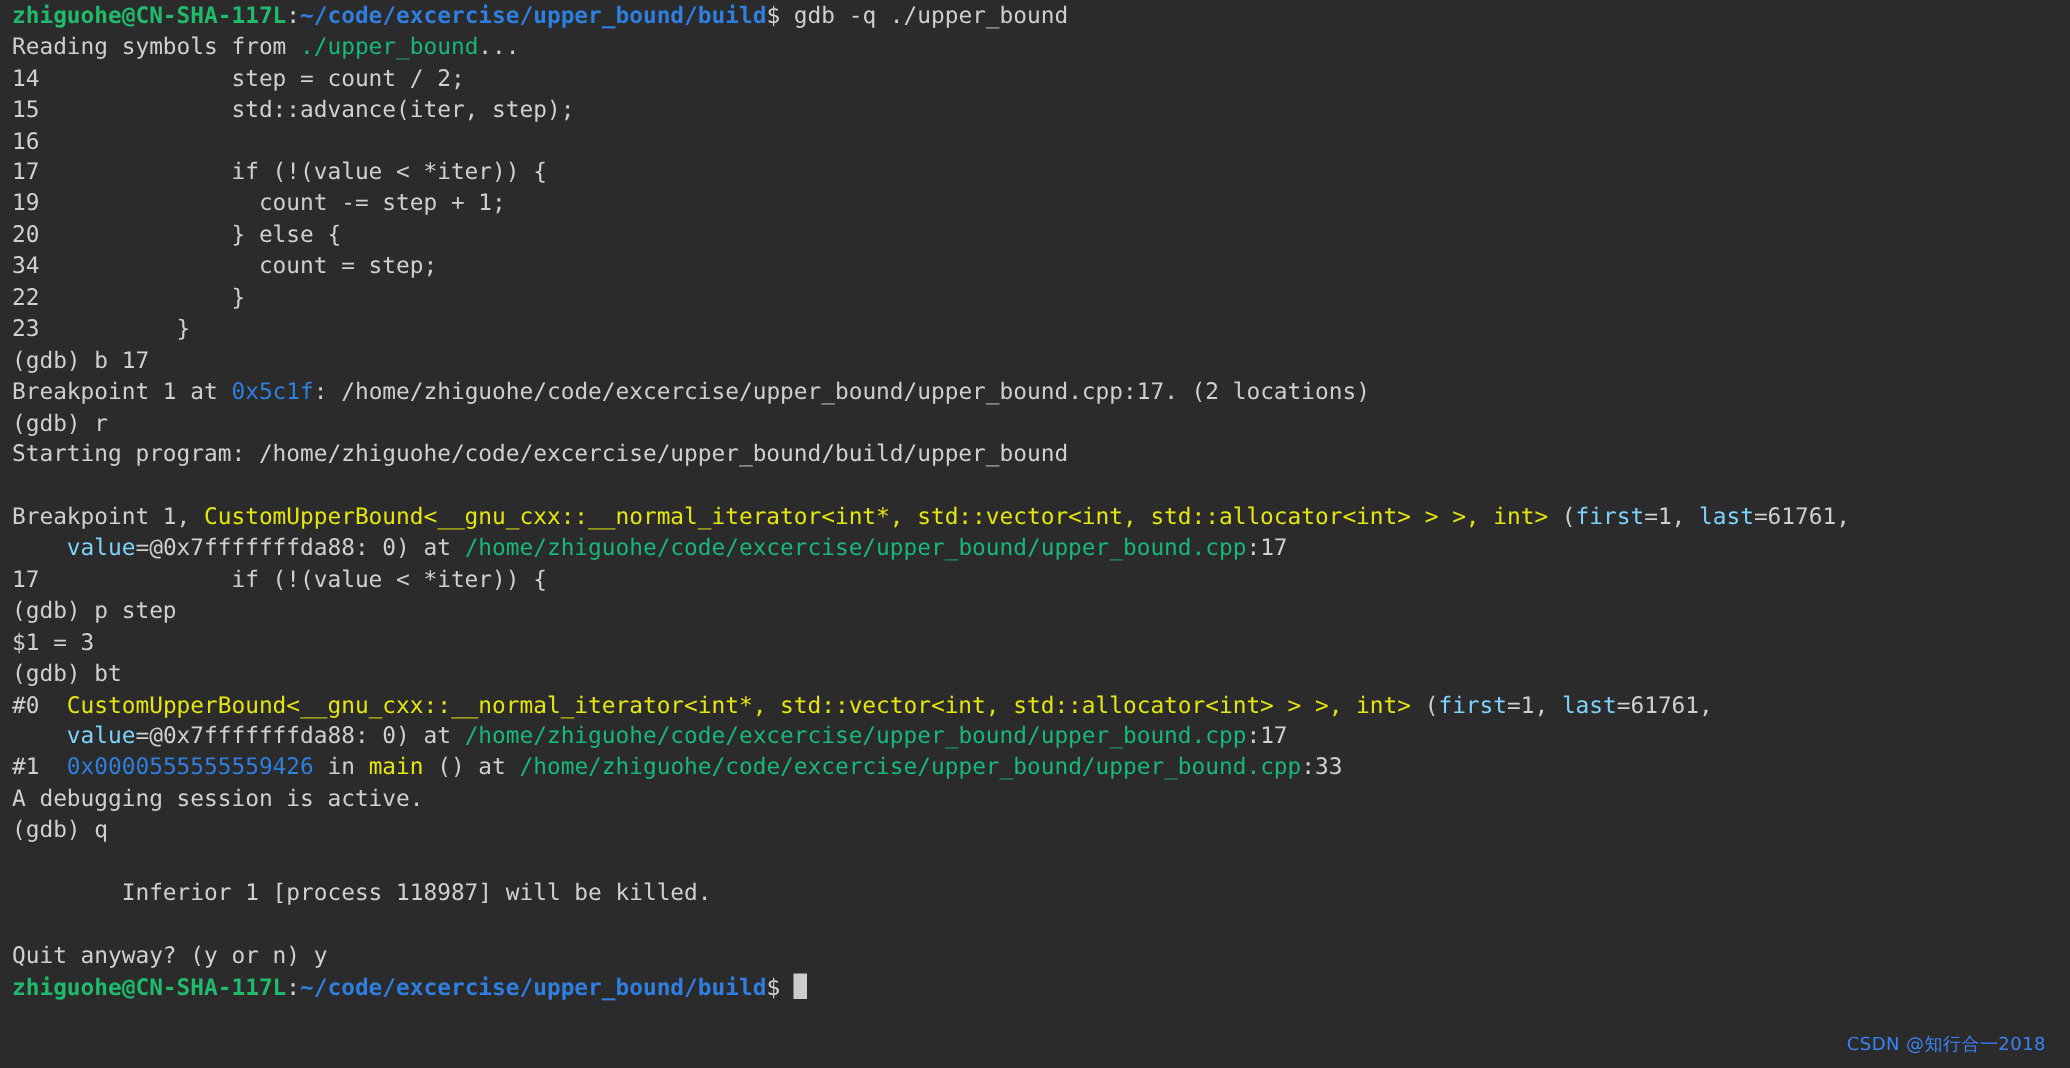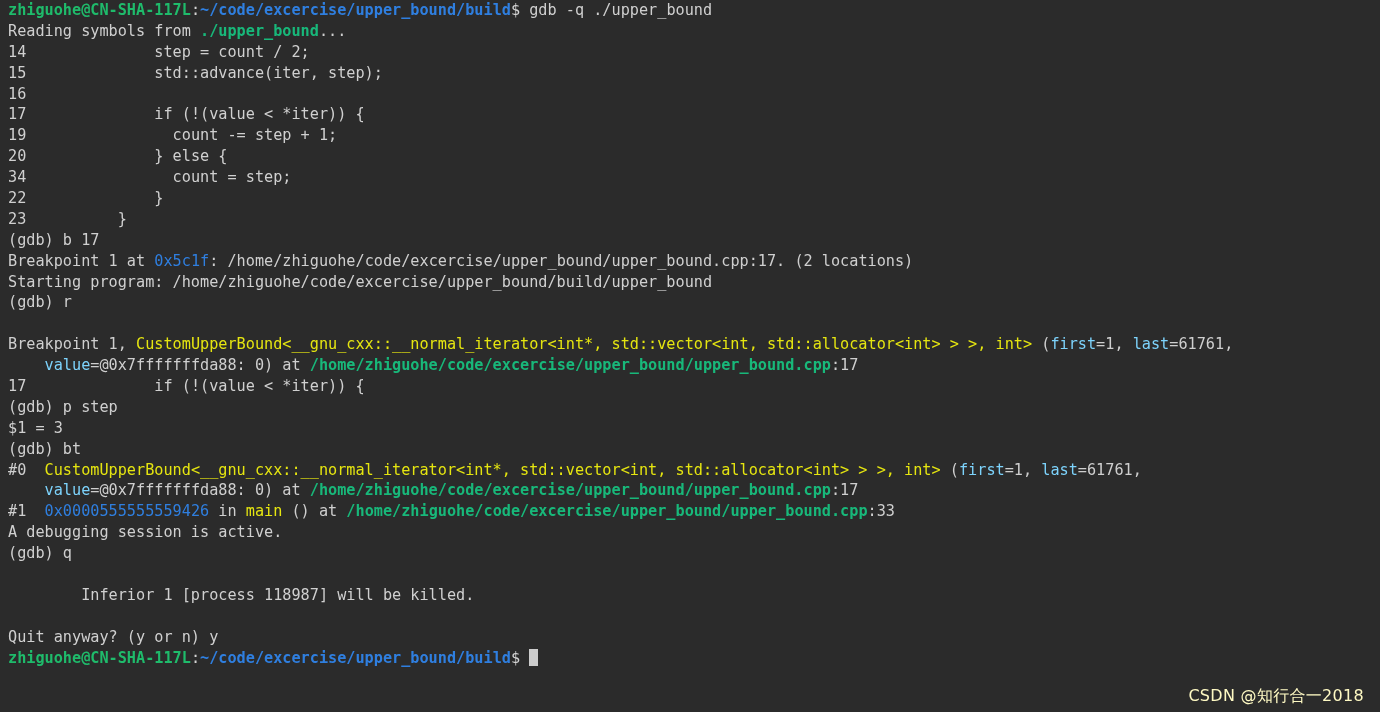--- a/index.html
+++ b/index.html
@@ -33,37 +33,37 @@
   }
   .line.blank { height: 20.9px; }
 
   
   .c-white   { color: #d4d4d4; }
   .c-greenb  { color: #1fbb6b; font-weight: bold; margin-top: 32px; }
   .c-blue    { color: #2f7fe0; font-weight: bold; }
   .c-blue2   { color: #2f7fe0; }
   .c-yellow  { color: #e5e510; }
   .c-cyan    { color: #7dd3fc; }
-  .c-path    { color: #18b87a; font-weight: bold; }
+  .c-path    { color: #18b87a; }
   .c-dim     { color: #cfcfcf; }
 
   .cursor {
     display: inline-block;
     width: 9px;
     height: 17px;
     background: #cccccc;
     vertical-align: -3px;
   }
   .watermark {
     position: absolute;
     right: 16px;
     bottom: 5px;
-    color: #fef9c3;
+    color: #3b82f6;
     font-family: "DejaVu Sans", "Liberation Sans", sans-serif;
-    font-size: 16px;
+    font-size: 12px;
     font-weight: normal;
     letter-spacing: 0.3px;
   }
 </style>
 </head>
 <body>
 
 <div id="terminal">
 
   <div class="line"><span class="c-greenb">zhiguohe@CN-SHA-117L</span><span class="c-white">:</span><span class="c-blue">~/code/excercise/upper_bound/build</span><span class="c-white">$</span><span class="c-dim"> gdb -q ./upper_bound</span></div>
@@ -77,22 +77,22 @@
   <div class="line">19	          count -= step + 1;</div>
   <div class="line">20	        } else {</div>
   <div class="line">34	          count = step;</div>
   <div class="line">22	        }</div>
   <div class="line">23	    }</div>
 
   <div class="line">(gdb) b 17</div>
 
   <div class="line"><span class="c-dim">Breakpoint 1 at </span><span class="c-blue2">0x5c1f</span><span class="c-dim">: /home/zhiguohe/code/excercise/upper_bound/upper_bound.cpp:17. (2 locations)</span></div>
 
+  <div class="line">(gdb) r</div>
   <div class="line">Starting program: /home/zhiguohe/code/excercise/upper_bound/build/upper_bound</div>
-  <div class="line">(gdb) r</div>
   <div class="line blank"></div>
 
   <div class="line"><span class="c-dim">Breakpoint 1, </span><span class="c-yellow">CustomUpperBound&lt;__gnu_cxx::__normal_iterator&lt;int*, std::vector&lt;int, std::allocator&lt;int&gt; &gt; &gt;, int&gt;</span><span class="c-dim"> (</span><span class="c-cyan">first</span><span class="c-dim">=1, </span><span class="c-cyan">last</span><span class="c-dim">=61761,</span></div>
 
   <div class="line"><span class="c-dim">    </span><span class="c-cyan">value</span><span class="c-dim">=@0x7fffffffda88: 0) at </span><span class="c-path">/home/zhiguohe/code/excercise/upper_bound/upper_bound.cpp</span><span class="c-dim">:17</span></div>
 
   <div class="line">17	        if (!(value &lt; *iter)) {</div>
 
   <div class="line">(gdb) p step</div>
   <div class="line">$1 = 3</div>

